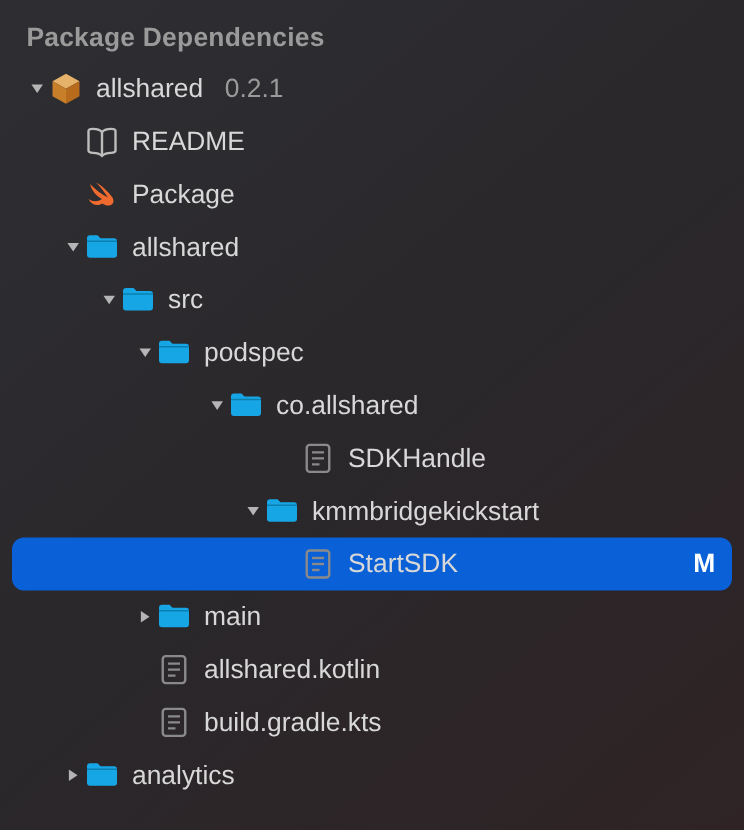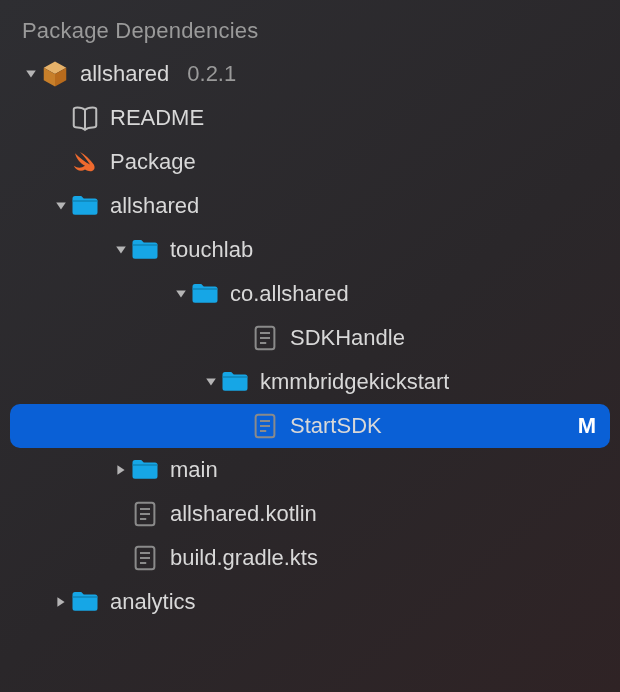--- a/index.html
+++ b/index.html
@@ -10,21 +10,21 @@
       --sel:#0a60d6;
       --folder:#16a6e6;
       --pkg:#d68a2e;
       --swift:#ef6a2e;
       --file:#8a8a8a;
     }
     html,body{margin:0;padding:0;width:620px;height:692px;overflow:hidden;
       background:linear-gradient(140deg,#2e2e32 0%, #2a272a 55%, #2f2325 100%);
       font-family:-apple-system,Segoe UI,Helvetica Neue,Arial,sans-serif;
       font-size:22px;color:var(--fg);-webkit-font-smoothing:antialiased;}
-    .section-title{color:var(--muted);font-weight:400;padding:18px 0 8px 22px;font-size:22px;letter-spacing:.2px;}
+    .section-title{color:var(--muted);font-weight:700;padding:18px 0 8px 22px;font-size:22px;letter-spacing:.2px;}
     .tree{display:block;padding:0;margin:0;}
     .row{display:flex;align-items:center;height:var(--row-h);padding-right:14px;position:relative;border-radius:10px;margin:0 10px;}
     .row.selected{background:var(--sel);}
     .pad{display:inline-block;}
     .chev{width:18px;display:inline-flex;align-items:center;justify-content:center;flex:none;opacity:.8;}
     .chev svg{width:12px;height:12px;display:block;}
     .icon{width:30px;height:30px;display:inline-flex;align-items:center;justify-content:center;margin-right:10px;flex:none;}
     .label{white-space:nowrap;overflow:hidden;text-overflow:ellipsis;}
     .ver{color:var(--muted);margin-left:18px;}
     .status{margin-left:auto;color:#fff;font-weight:600;}
@@ -87,33 +87,48 @@
   </span>
       <span class="icon">
       <svg viewBox="0 0 24 24">
           <path d="M2 6 a2 2 0 0 1 2-2 h5 l2 2 h9 a2 2 0 0 1 2 2 v9 a2 2 0 0 1-2 2 H4 a2 2 0 0 1-2-2 Z" fill="var(--folder)"></path>
           <path d="M2 8 h20" stroke="#0d7fae" stroke-width="1"></path>
         </svg>
       </span>
       <span class="label">allshared</span>
     </div>
     <div class="row">
-      <span class="pad" style="width:102px"></span>
-      <span class="chev">
-    <svg viewBox="0 0 10 10" style="transform:rotate(90deg)">
-          <path d="M2 1 L8 5 L2 9 Z" fill="currentColor"></path>
-        </svg>
-  </span>
-      <span class="icon">
-      <svg viewBox="0 0 24 24">
-          <path d="M2 6 a2 2 0 0 1 2-2 h5 l2 2 h9 a2 2 0 0 1 2 2 v9 a2 2 0 0 1-2 2 H4 a2 2 0 0 1-2-2 Z" fill="var(--folder)"></path>
-          <path d="M2 8 h20" stroke="#0d7fae" stroke-width="1"></path>
-        </svg>
-      </span>
-      <span class="label">touchlab</span>
+      <span class="pad" style="width:72px"></span>
+      <span class="chev">
+    <svg viewBox="0 0 10 10" style="transform:rotate(90deg)">
+          <path d="M2 1 L8 5 L2 9 Z" fill="currentColor"></path>
+        </svg>
+  </span>
+      <span class="icon">
+      <svg viewBox="0 0 24 24">
+          <path d="M2 6 a2 2 0 0 1 2-2 h5 l2 2 h9 a2 2 0 0 1 2 2 v9 a2 2 0 0 1-2 2 H4 a2 2 0 0 1-2-2 Z" fill="var(--folder)"></path>
+          <path d="M2 8 h20" stroke="#0d7fae" stroke-width="1"></path>
+        </svg>
+      </span>
+      <span class="label">src</span>
+    </div>
+    <div class="row">
+      <span class="pad" style="width:102px"></span>
+      <span class="chev">
+    <svg viewBox="0 0 10 10" style="transform:rotate(90deg)">
+          <path d="M2 1 L8 5 L2 9 Z" fill="currentColor"></path>
+        </svg>
+  </span>
+      <span class="icon">
+      <svg viewBox="0 0 24 24">
+          <path d="M2 6 a2 2 0 0 1 2-2 h5 l2 2 h9 a2 2 0 0 1 2 2 v9 a2 2 0 0 1-2 2 H4 a2 2 0 0 1-2-2 Z" fill="var(--folder)"></path>
+          <path d="M2 8 h20" stroke="#0d7fae" stroke-width="1"></path>
+        </svg>
+      </span>
+      <span class="label">podspec</span>
     </div>
     <div class="row">
       <span class="pad" style="width:162px"></span>
       <span class="chev">
     <svg viewBox="0 0 10 10" style="transform:rotate(90deg)">
           <path d="M2 1 L8 5 L2 9 Z" fill="currentColor"></path>
         </svg>
   </span>
       <span class="icon">
       <svg viewBox="0 0 24 24">

